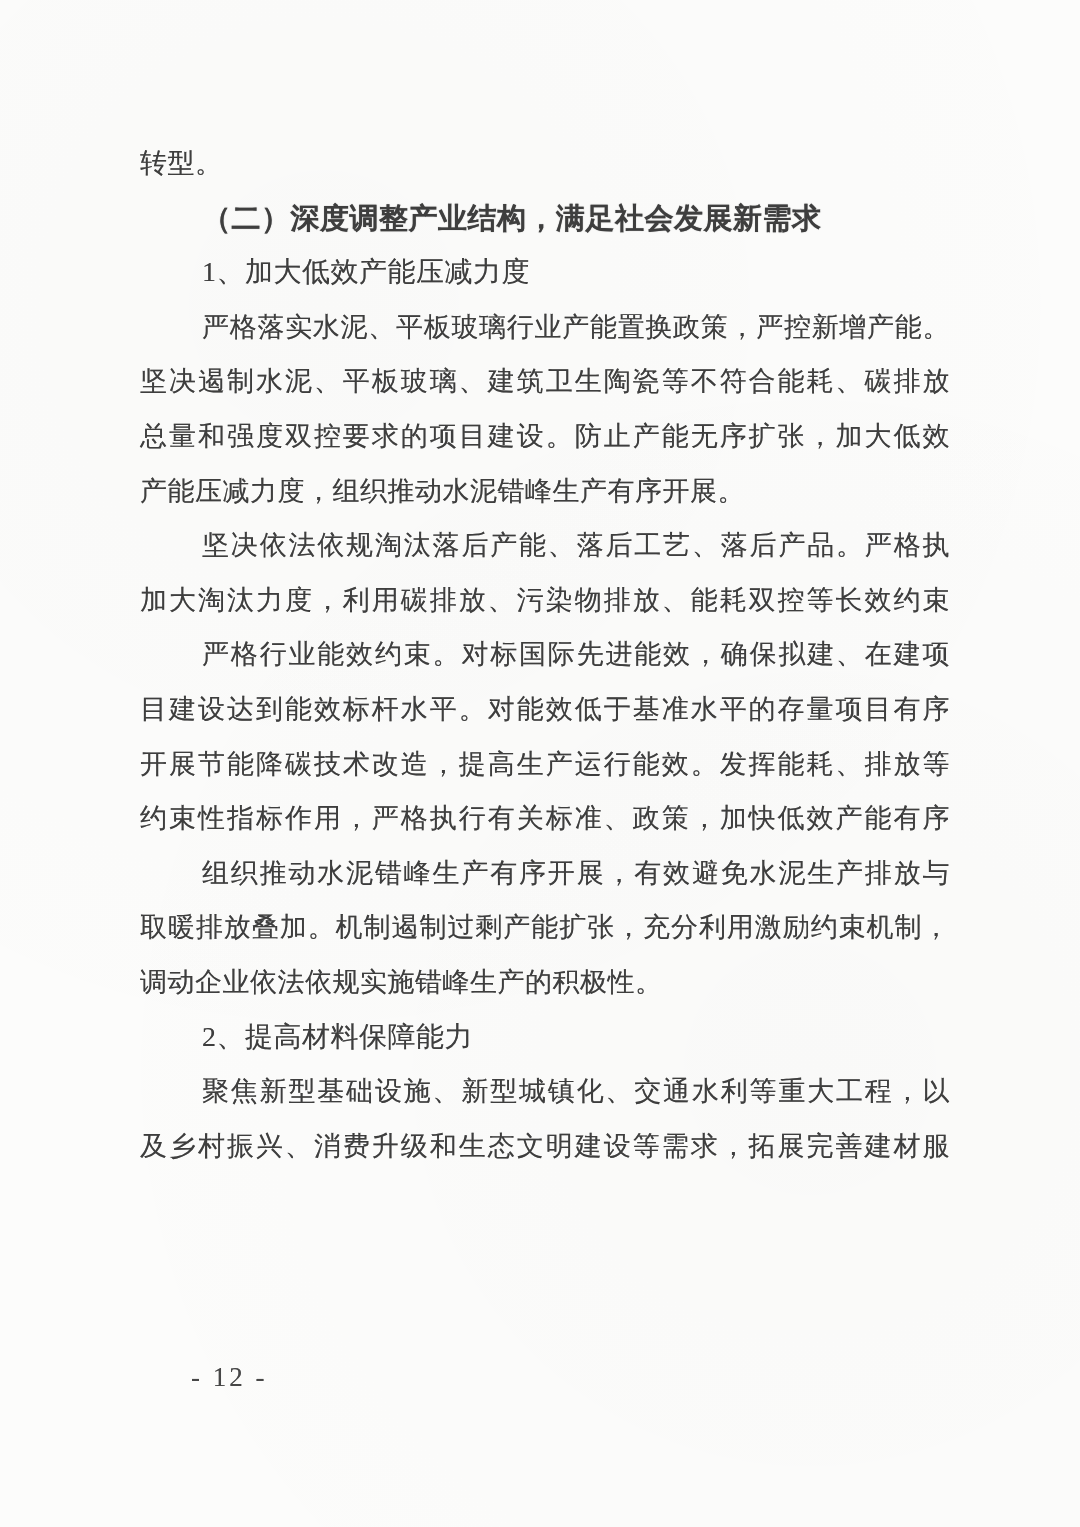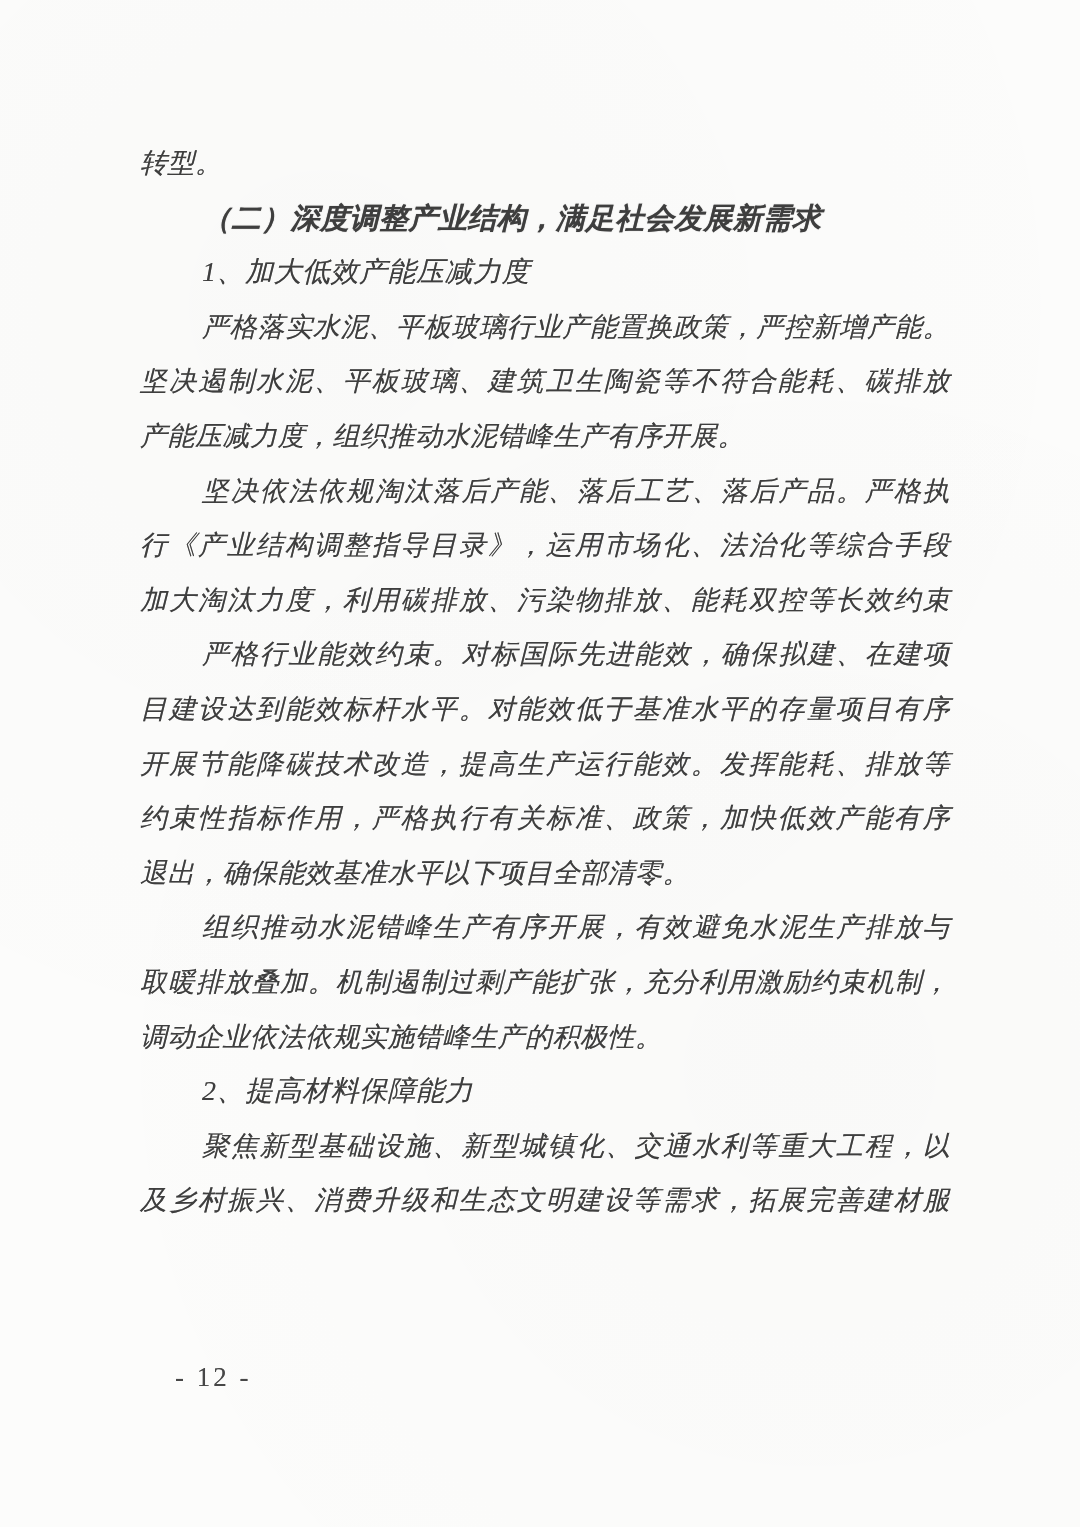--- a/index.html
+++ b/index.html
@@ -21,21 +21,20 @@
       radial-gradient(circle at 30% 20%, rgba(0,0,0,0.012), transparent 60%),
       radial-gradient(circle at 75% 70%, rgba(0,0,0,0.012), transparent 60%),
       #fcfcfb;
   }
   .doc {
     position: absolute;
     left: 140px;
     top: 136px;
     width: 810px;
     color: #3e3e3e;
-    font-style: italic;
   }
   .line {
     height: 54.6px;
     line-height: 54.6px;
     font-size: 27px;
     letter-spacing: 0.5px;
     white-space: nowrap;
     text-shadow: 0 0 0.6px rgba(70,70,70,0.55);
   }
   
@@ -55,21 +54,21 @@
     font-size: 29px;
     font-weight: 600;
     text-shadow: 0 0 0.8px rgba(55,55,55,0.7);
   }
   .subheading {
     font-size: 28px;
     font-weight: 500;
   }
   .pageno {
     position: absolute;
-    left: 175px;
+    left: 191px;
     top: 1355px;
     height: 44px;
     line-height: 44px;
     font-size: 27px;
     letter-spacing: 3px;
     color: #474747;
     text-shadow: 0 0 0.6px rgba(70,70,70,0.5);
   }
 </style>
 </head>
@@ -77,31 +76,30 @@
 
 <div class="scan-page">
 
   <div class="doc">
     <div class="line last">转型。</div>
     <div class="line indent last heading">（二）深度调整产业结构，满足社会发展新需求</div>
     <div class="line indent last subheading">1、加大低效产能压减力度</div>
 
     <div class="line indent full">严格落实水泥、平板玻璃行业产能置换政策，严控新增产能。</div>
     <div class="line full">坚决遏制水泥、平板玻璃、建筑卫生陶瓷等不符合能耗、碳排放</div>
+    <div class="line full">总量和强度双控要求的项目建设。防止产能无序扩张，加大低效</div>
     <div class="line last">产能压减力度，组织推动水泥错峰生产有序开展。</div>
 
     <div class="line indent full">坚决依法依规淘汰落后产能、落后工艺、落后产品。严格执</div>
-    <div class="line full">行《产业结构调整指导目录》，运用市场化、法治化等综合手段</div>
     <div class="line full">加大淘汰力度，利用碳排放、污染物排放、能耗双控等长效约束</div>
 
     <div class="line indent full">严格行业能效约束。对标国际先进能效，确保拟建、在建项</div>
     <div class="line full">目建设达到能效标杆水平。对能效低于基准水平的存量项目有序</div>
     <div class="line full">开展节能降碳技术改造，提高生产运行能效。发挥能耗、排放等</div>
     <div class="line full">约束性指标作用，严格执行有关标准、政策，加快低效产能有序</div>
-    <div class="line last">退出，确保能效基准水平以下项目全部清零。</div>
 
     <div class="line indent full">组织推动水泥错峰生产有序开展，有效避免水泥生产排放与</div>
     <div class="line full">取暖排放叠加。机制遏制过剩产能扩张，充分利用激励约束机制，</div>
     <div class="line last">调动企业依法依规实施错峰生产的积极性。</div>
 
     <div class="line indent last subheading">2、提高材料保障能力</div>
 
     <div class="line indent full">聚焦新型基础设施、新型城镇化、交通水利等重大工程，以</div>
     <div class="line full">及乡村振兴、消费升级和生态文明建设等需求，拓展完善建材服</div>
   </div>

